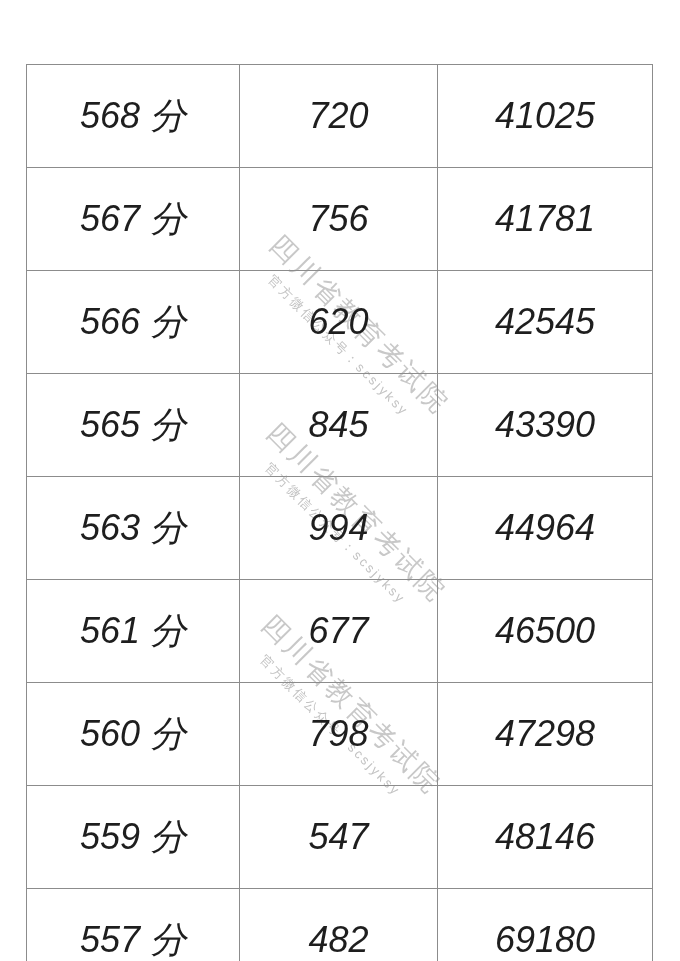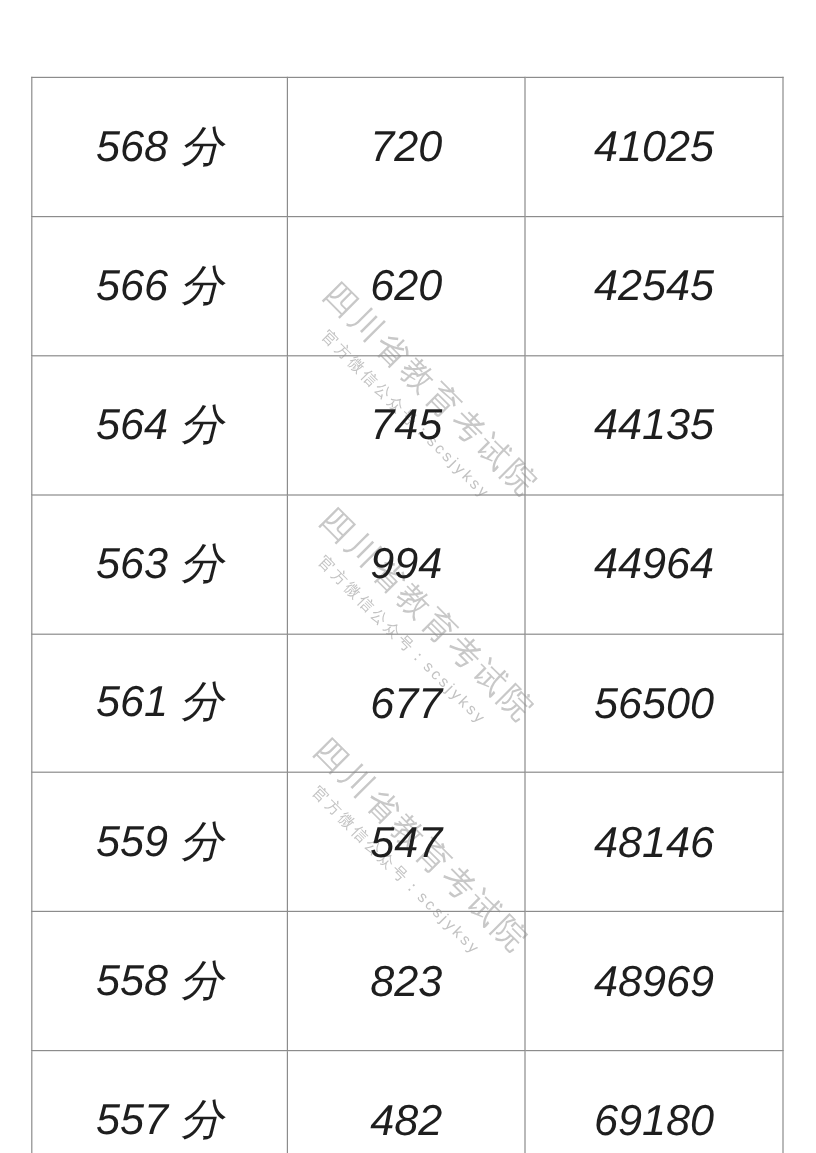--- a/index.html
+++ b/index.html
@@ -92,48 +92,53 @@
       <col style="width:198px">
       <col style="width:215px">
     </colgroup>
     <tbody>
         <tr>
       <td>568 分</td>
       <td>720</td>
       <td>41025</td>
     </tr>
         <tr>
+      <td>567 分</td>
+      <td>756</td>
+      <td>41781</td>
+    </tr>
+        <tr>
       <td>566 分</td>
       <td>620</td>
       <td>42545</td>
     </tr>
         <tr>
-      <td>564 分</td>
-      <td>745</td>
-      <td>44135</td>
+      <td>565 分</td>
+      <td>845</td>
+      <td>43390</td>
     </tr>
         <tr>
       <td>563 分</td>
       <td>994</td>
       <td>44964</td>
     </tr>
         <tr>
       <td>561 分</td>
       <td>677</td>
-      <td>56500</td>
+      <td>46500</td>
+    </tr>
+        <tr>
+      <td>560 分</td>
+      <td>798</td>
+      <td>47298</td>
     </tr>
         <tr>
       <td>559 分</td>
       <td>547</td>
       <td>48146</td>
-    </tr>
-        <tr>
-      <td>558 分</td>
-      <td>823</td>
-      <td>48969</td>
     </tr>
         <tr>
       <td>557 分</td>
       <td>482</td>
       <td>69180</td>
     </tr>
       </tbody>
   </table>
 
 </div>

